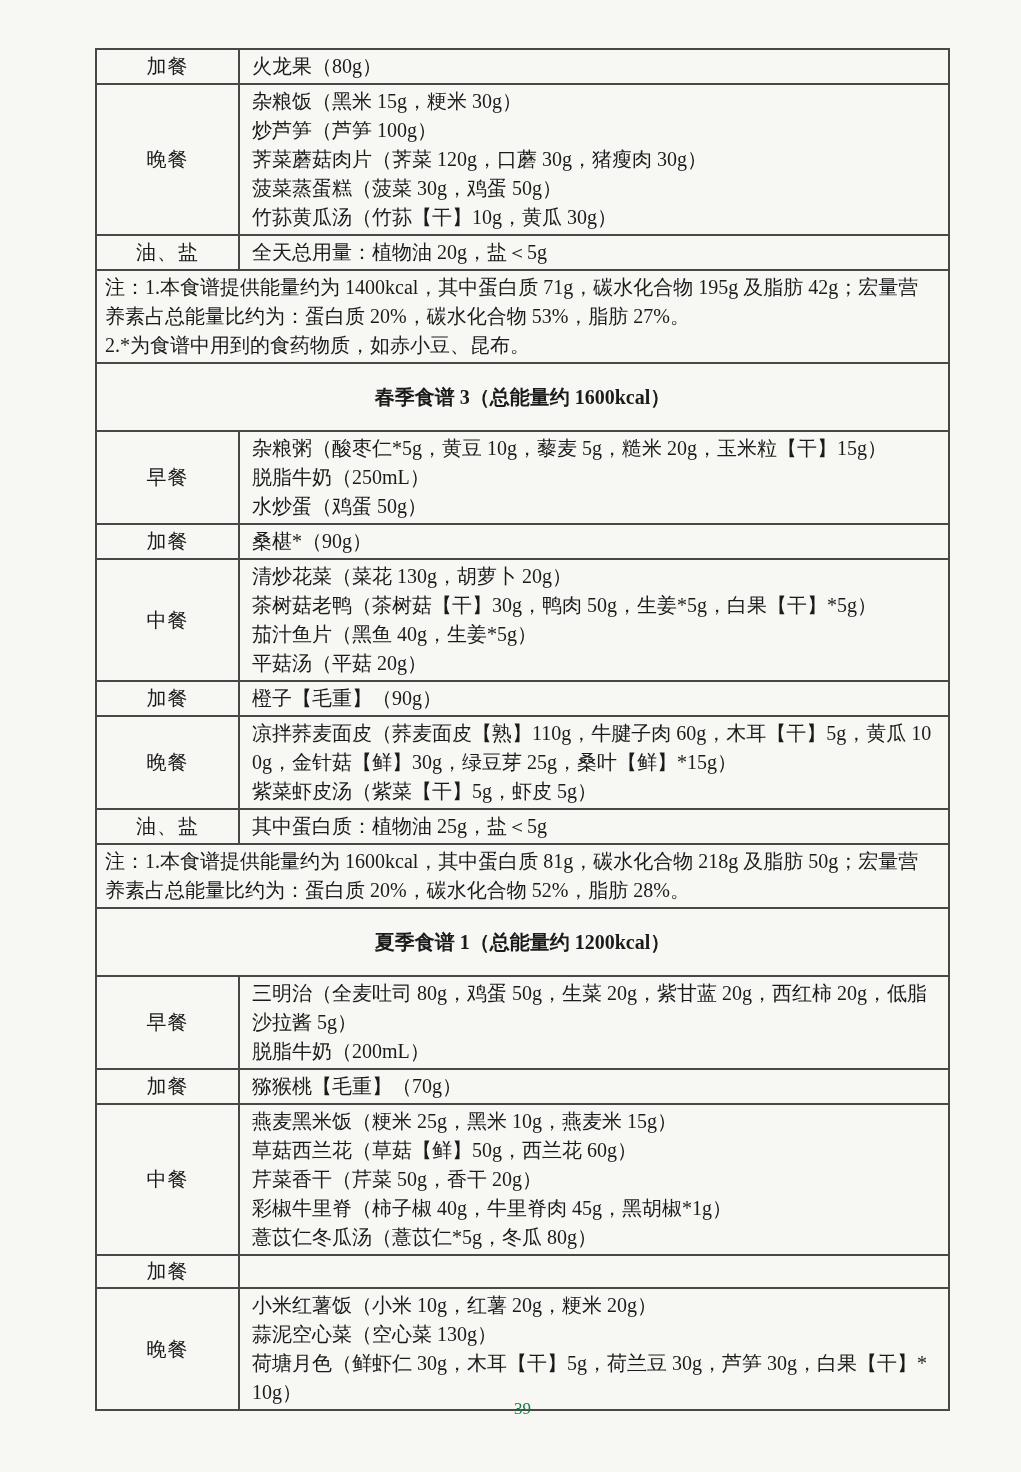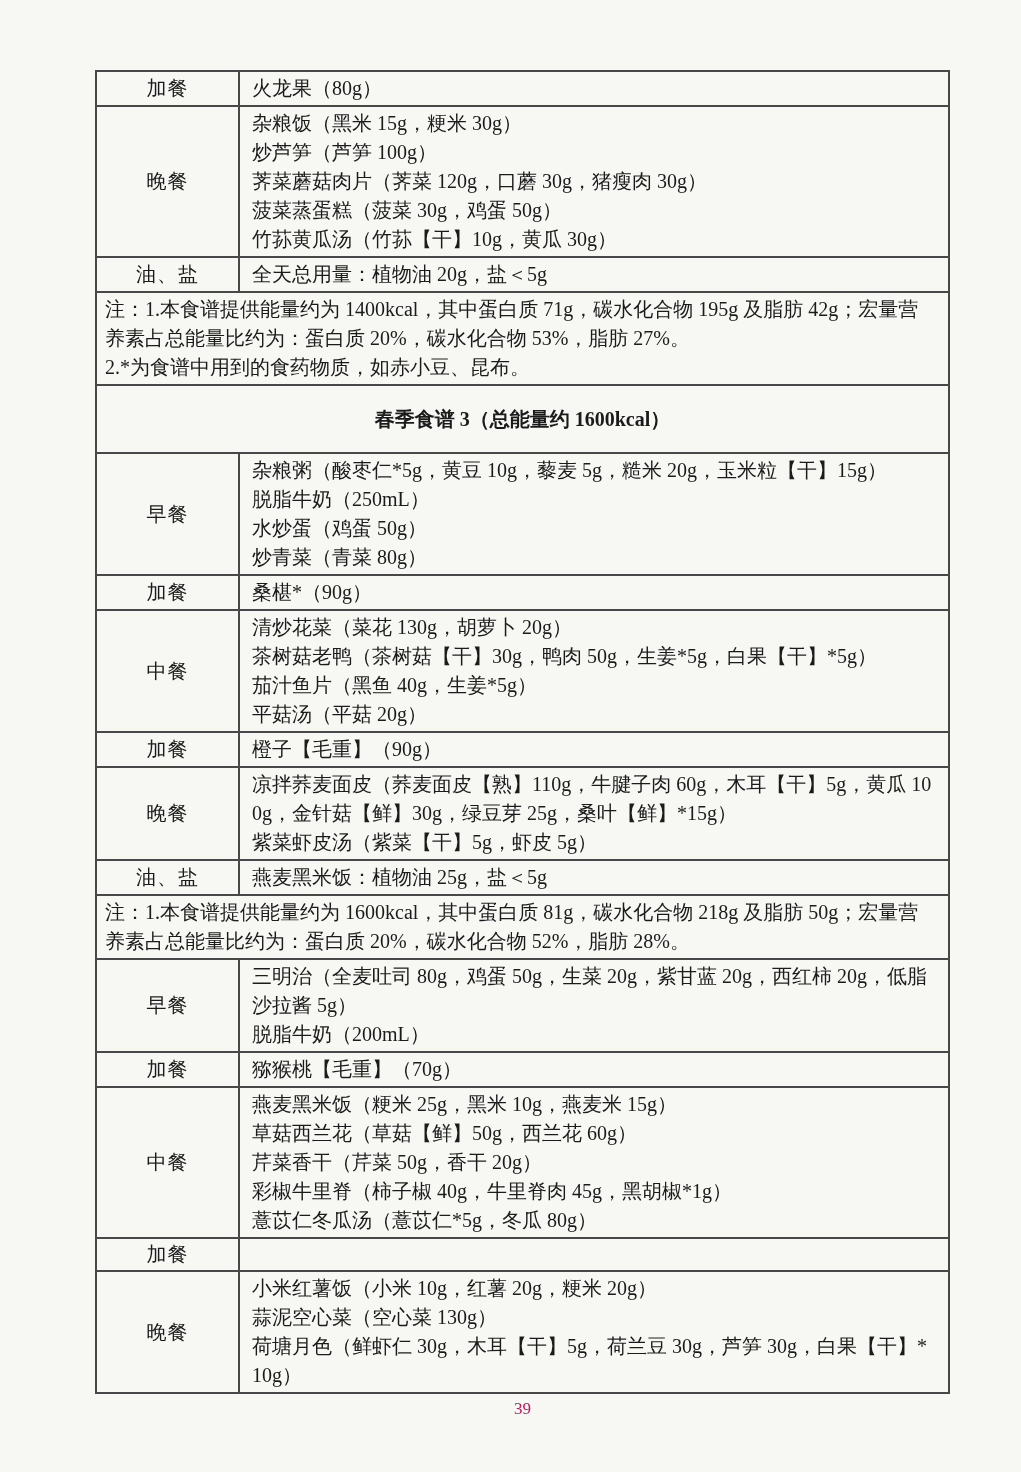--- a/index.html
+++ b/index.html
@@ -11,21 +11,20 @@
     color: #1b1b1b;
     overflow: hidden;
   }
   .doc-table {
     position: absolute;
     left: 95px;
     top: 48px;
     width: 855px;
     border: 2px solid #484848;
     background: transparent;
-    margin-top: 22px;
   }
   .row { display: flex; border-top: 2px solid #484848; }
   .row:first-child { border-top: none; }
   .label-cell {
     width: 143px;
     flex: 0 0 143px;
     border-right: 2px solid #484848;
     display: flex;
     align-items: center;
     justify-content: center;
@@ -57,21 +56,21 @@
     line-height: 30px;
     padding: 18px 0;
   }
   .page-footer {
     position: absolute;
     left: 95px;
     top: 1399px;
     width: 855px;
     text-align: center;
     font-size: 17px;
-    color: #be185d;
+    color: #15803d;
   }
 </style>
 </head>
 <body>
 
 <div class="doc-table" id="meal-table">
   <div class="row">
     <div class="label-cell">加餐</div>
     <div class="items-cell">
         <div class="dish-line">火龙果（80g）</div>
@@ -106,21 +105,20 @@
   <div class="row">
     <div class="section-cell">春季食谱 3（总能量约 1600kcal）</div>
   </div>
 
   <div class="row">
     <div class="label-cell">早餐</div>
     <div class="items-cell">
         <div class="dish-line">杂粮粥（酸枣仁*5g，黄豆 10g，藜麦 5g，糙米 20g，玉米粒【干】15g）</div>
         <div class="dish-line">脱脂牛奶（250mL）</div>
         <div class="dish-line">水炒蛋（鸡蛋 50g）</div>
-        <div class="dish-line">炒青菜（青菜 80g）</div>
       </div>
   </div>
 
   <div class="row">
     <div class="label-cell">加餐</div>
     <div class="items-cell">
         <div class="dish-line">桑椹*（90g）</div>
       </div>
   </div>
 
@@ -145,30 +143,33 @@
     <div class="label-cell">晚餐</div>
     <div class="items-cell">
         <div class="dish-line">凉拌荞麦面皮（荞麦面皮【熟】110g，牛腱子肉 60g，木耳【干】5g，黄瓜 100g，金针菇【鲜】30g，绿豆芽 25g，桑叶【鲜】*15g）</div>
         <div class="dish-line">紫菜虾皮汤（紫菜【干】5g，虾皮 5g）</div>
       </div>
   </div>
 
   <div class="row">
     <div class="label-cell">油、盐</div>
     <div class="items-cell">
-        <div class="dish-line">燕麦黑米饭：植物油 25g，盐＜5g</div>
+        <div class="dish-line">其中蛋白质：植物油 25g，盐＜5g</div>
       </div>
   </div>
 
   <div class="row">
     <div class="note-cell">
         <div class="note-line">注：1.本食谱提供能量约为 1600kcal，其中蛋白质 81g，碳水化合物 218g 及脂肪 50g；宏量营养素占总能量比约为：蛋白质 20%，碳水化合物 52%，脂肪 28%。</div>
       </div>
   </div>
 
+  <div class="row">
+    <div class="section-cell">夏季食谱 1（总能量约 1200kcal）</div>
+  </div>
 
   <div class="row">
     <div class="label-cell">早餐</div>
     <div class="items-cell">
         <div class="dish-line">三明治（全麦吐司 80g，鸡蛋 50g，生菜 20g，紫甘蓝 20g，西红柿 20g，低脂沙拉酱 5g）</div>
         <div class="dish-line">脱脂牛奶（200mL）</div>
       </div>
   </div>
 
   <div class="row">

